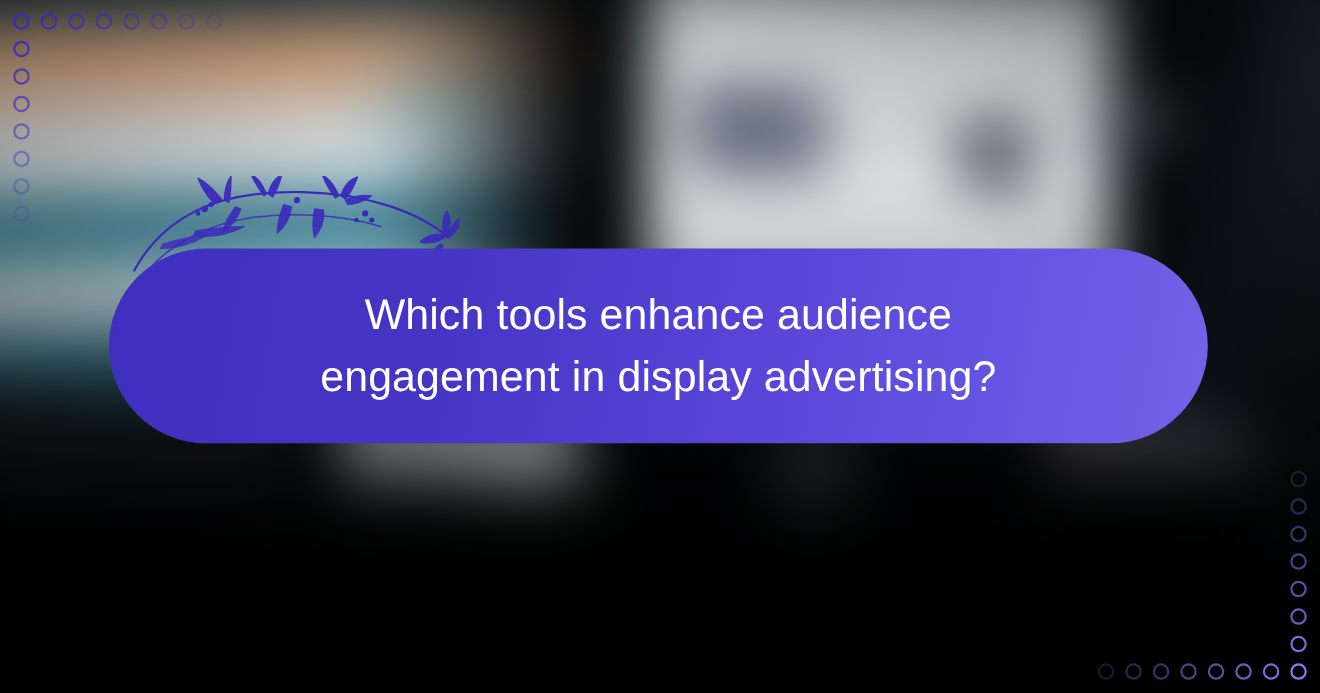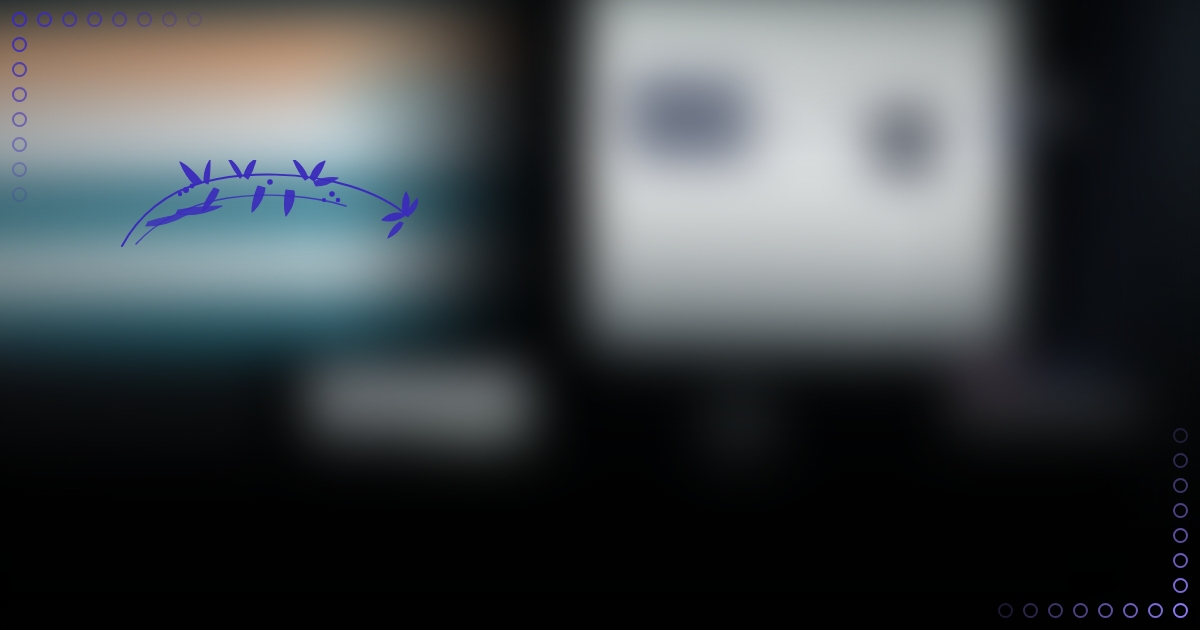--- a/index.html
+++ b/index.html
@@ -336,20 +336,24 @@
       <circle cx="68" cy="30" r="2.4"></circle>
       <circle cx="74" cy="26" r="1.8"></circle>
       <circle cx="62" cy="34" r="1.6"></circle>
       <circle cx="152" cy="22" r="2.2"></circle>
       <circle cx="214" cy="34" r="2.2"></circle>
       <circle cx="220" cy="40" r="1.7"></circle>
       <circle cx="206" cy="40" r="1.5"></circle>
     </g>
   </svg>
 
+  <div class="pill">
+    <div class="pill-text">Which tools enhance audience
+engagement in display advertising?</div>
+  </div>
 
   <div class="dots-br">
       <span class="dot" style="left: 1173px; top: 603px; opacity: 1;"></span>
       <span class="dot" style="left: 1148px; top: 603px; opacity: 0.885;"></span>
       <span class="dot" style="left: 1123px; top: 603px; opacity: 0.77;"></span>
       <span class="dot" style="left: 1098px; top: 603px; opacity: 0.655;"></span>
       <span class="dot" style="left: 1073px; top: 603px; opacity: 0.54;"></span>
       <span class="dot" style="left: 1048px; top: 603px; opacity: 0.425;"></span>
       <span class="dot" style="left: 1023px; top: 603px; opacity: 0.31;"></span>
       <span class="dot" style="left: 998px; top: 603px; opacity: 0.195;"></span>

